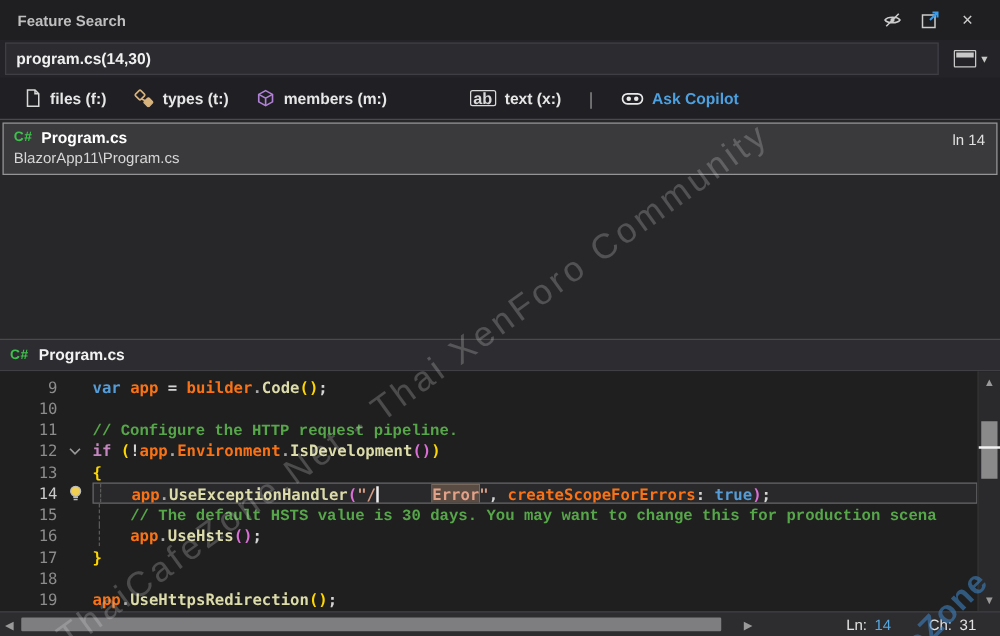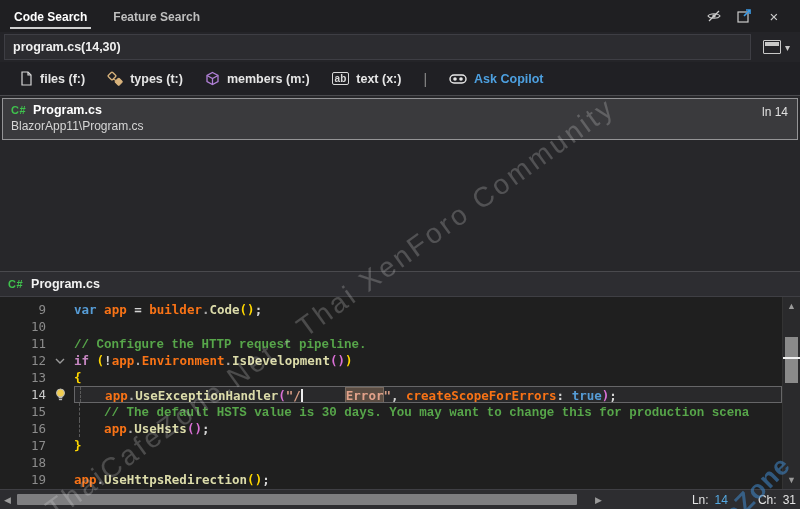--- a/index.html
+++ b/index.html
@@ -27,21 +27,21 @@
   }
   .layoutbtn { display:flex; align-items:center; gap:4px; margin-left:8px; padding:2px 4px; }
   .layout-glyph { width:18px; height:14px; border:1.5px solid #C8C8C8; border-radius:1px; position:relative; }
   .layout-glyph::before { content:""; position:absolute; left:1px; right:1px; top:1px; height:4px; background:#C8C8C8; }
   .caret-down { color:#C8C8C8; font-size:10px; }
   
   .filterrow { height:33px; display:flex; align-items:center; gap:22px; padding:0 20px; background:#202024; }
   .filteritem { display:flex; align-items:center; gap:7px; color:#E6E6E6; font-weight:bold; font-size:12.5px; }
   .filtersep { color:#8A8A8A; font-size:14px; }
   .copilot-label { color:#4DA0E0; }
-  .ab-glyph { border:1px solid #D8D8D8; border-radius:2px; font-size:10px; font-weight:bold; padding:0 2px; color:#D8D8D8; line-height:11px; }
+  .ab-glyph { border:1px solid #D8D8D8; border-radius:2px; font-size:13px; font-weight:bold; padding:0 2px; color:#D8D8D8; line-height:11px;margin-left:44px; }
   
   .results { height:177px; background:#27272A; border-top:1px solid #4A4A4E; border-bottom:1px solid #4A4A4E; padding:2px; }
   .result-row { position:relative; height:42px; background:#3A3A3D; border:1px solid #949496; padding:4px 8px 0 8px; }
   .result-line1 { display:flex; align-items:center; gap:7px; font-weight:bold; color:#FFFFFF; font-size:12.5px; }
   .result-line2 { color:#D6D6D6; margin-top:2px; font-size:12px; }
   .result-ln { position:absolute; right:9px; top:6px; color:#E0E0E0; font-size:12px;margin-left:36px; }
   .cs-icon { color:#3FC24D; font-weight:bold; font-size:11px; letter-spacing:0.5px; }
   
   .preview-header { height:25px; background:#2D2D31; display:flex; align-items:center; gap:8px; padding:0 8px; border-bottom:1px solid #3F3F44; font-weight:bold; color:#F2F2F2; font-size:12.5px; }
   
@@ -63,37 +63,36 @@
   
   .vscroll { width:18px; background:#2A2A2C; flex:0 0 auto; position:relative; border-left:1px solid #333; }
   .vs-arrow { position:absolute; left:0; right:0; text-align:center; color:#9A9A9A; font-size:9px; }
   .vs-thumb { position:absolute; left:2px; right:2px; top:40px; height:46px; background:#8A8A8A; }
   .vs-caretline { position:absolute; left:0; right:0; top:60px; height:2px; background:#F2F2F2; }
   
   .statusbar { height:20px; background:#2D2D30; border-top:1px solid #3F3F44; display:flex; align-items:center; position:relative; font-size:12px; }
   .hs-arrow { color:#9A9A9A; font-size:9px; padding:0 4px; }
   .hs-track { width:576px; height:11px; position:relative; }
   .hs-thumb { position:absolute; left:2px; top:0; height:11px; width:560px; background:#7E7E80; border-radius:1px; }
-  .status-right { position:absolute; right:4px; display:flex; gap:6px; align-items:center; color:#E2E2E2; }
+  .status-right { position:absolute; right:19px; display:flex; gap:6px; align-items:center; color:#E2E2E2; }
   .ln-val { color:#55A8E0; }
   
   .wm-main { position:absolute; left:40px; top:500px; transform:rotate(-36deg); transform-origin:0 0;
              white-space:nowrap; font-size:28px; letter-spacing:3px; color:rgba(235,235,235,0.22);
              pointer-events:none; z-index:50; }
   .wm-corner { position:absolute; left:645px; top:580px; transform:rotate(-45deg); transform-origin:0 0;
                white-space:nowrap; font-size:26px; font-weight:bold; letter-spacing:1px;
                color:rgba(62,128,190,0.6); pointer-events:none; z-index:50; }
 </style>
 </head>
 <body>
 
 <div class="window">
 
   <div class="tabstrip">
-    <div class="tab active">Code Search</div>
     <div class="tab">Feature Search</div>
     <div class="tabstrip-spacer"></div>
     <div class="winicons">
       <div class="winicon">
         <svg width="16" height="16" viewBox="0 0 16 16">
             <path d="M2 8 C4 5 12 5 14 8 C12 11 4 11 2 8 Z" fill="none" stroke="#CCCCCC" stroke-width="1.2"></path>
             <circle cx="8" cy="8" r="1.7" fill="#CCCCCC"></circle>
             <line x1="3" y1="13" x2="13" y2="3" stroke="#CCCCCC" stroke-width="1.3"></line>
           </svg>
       </div>

